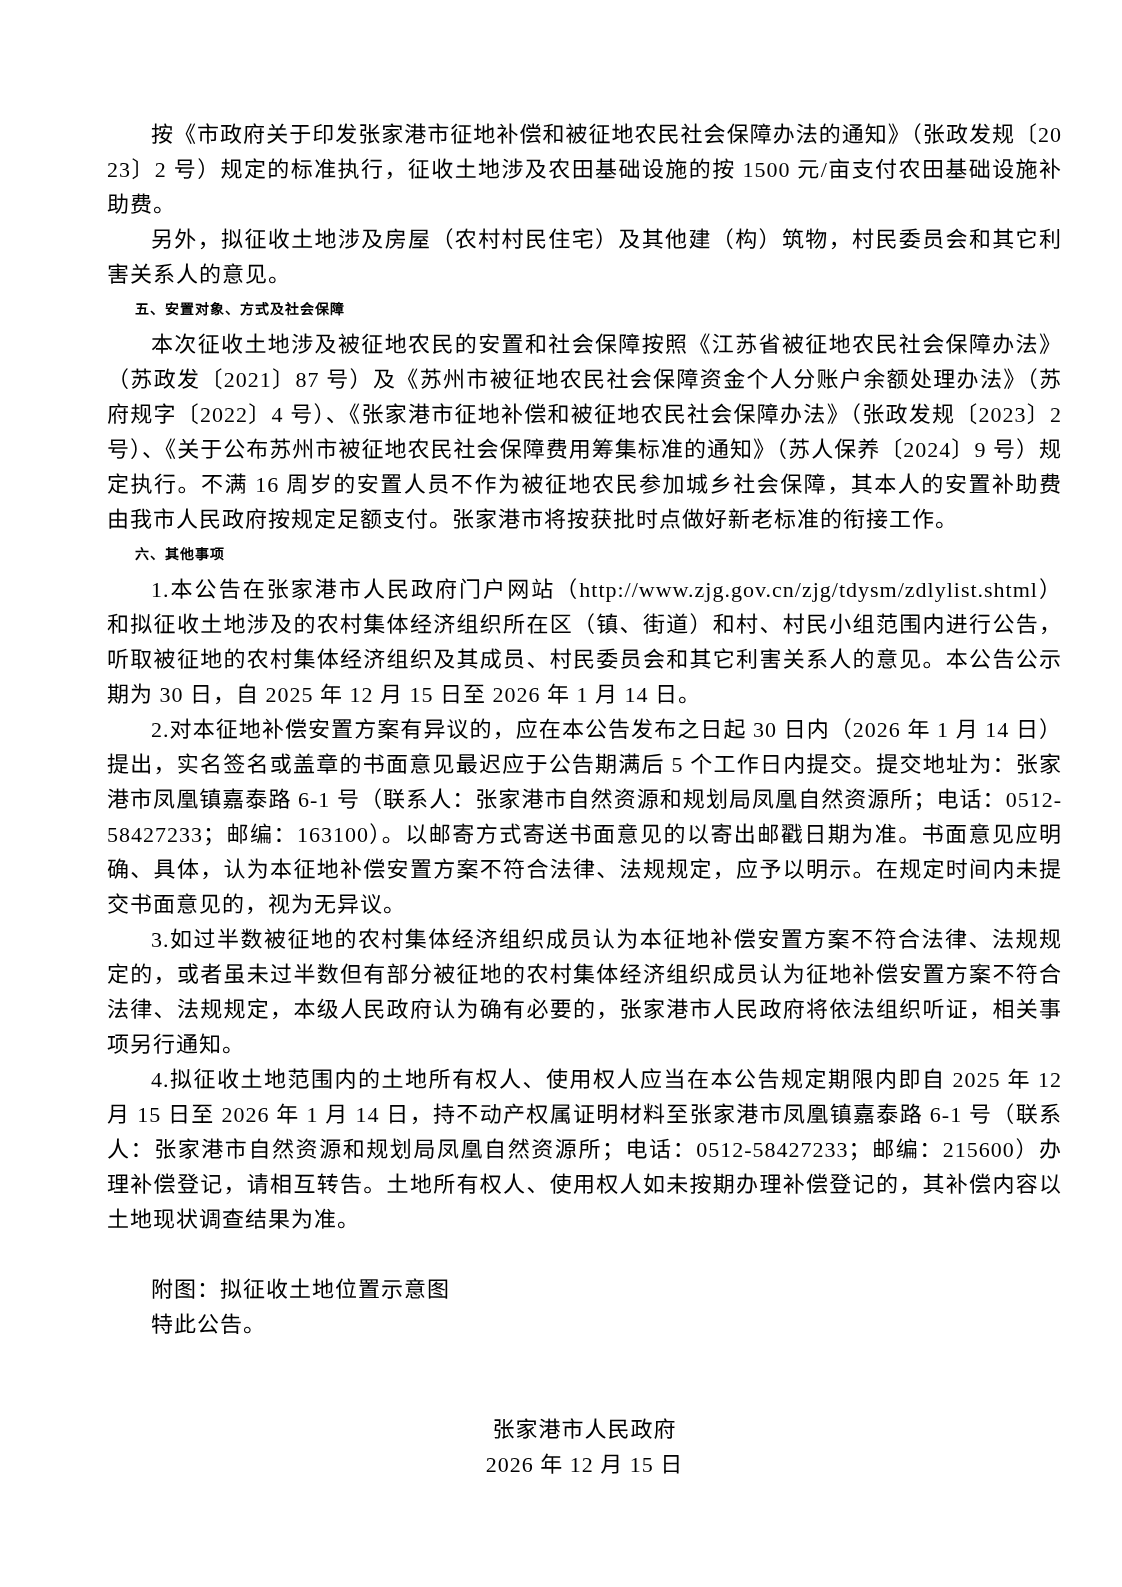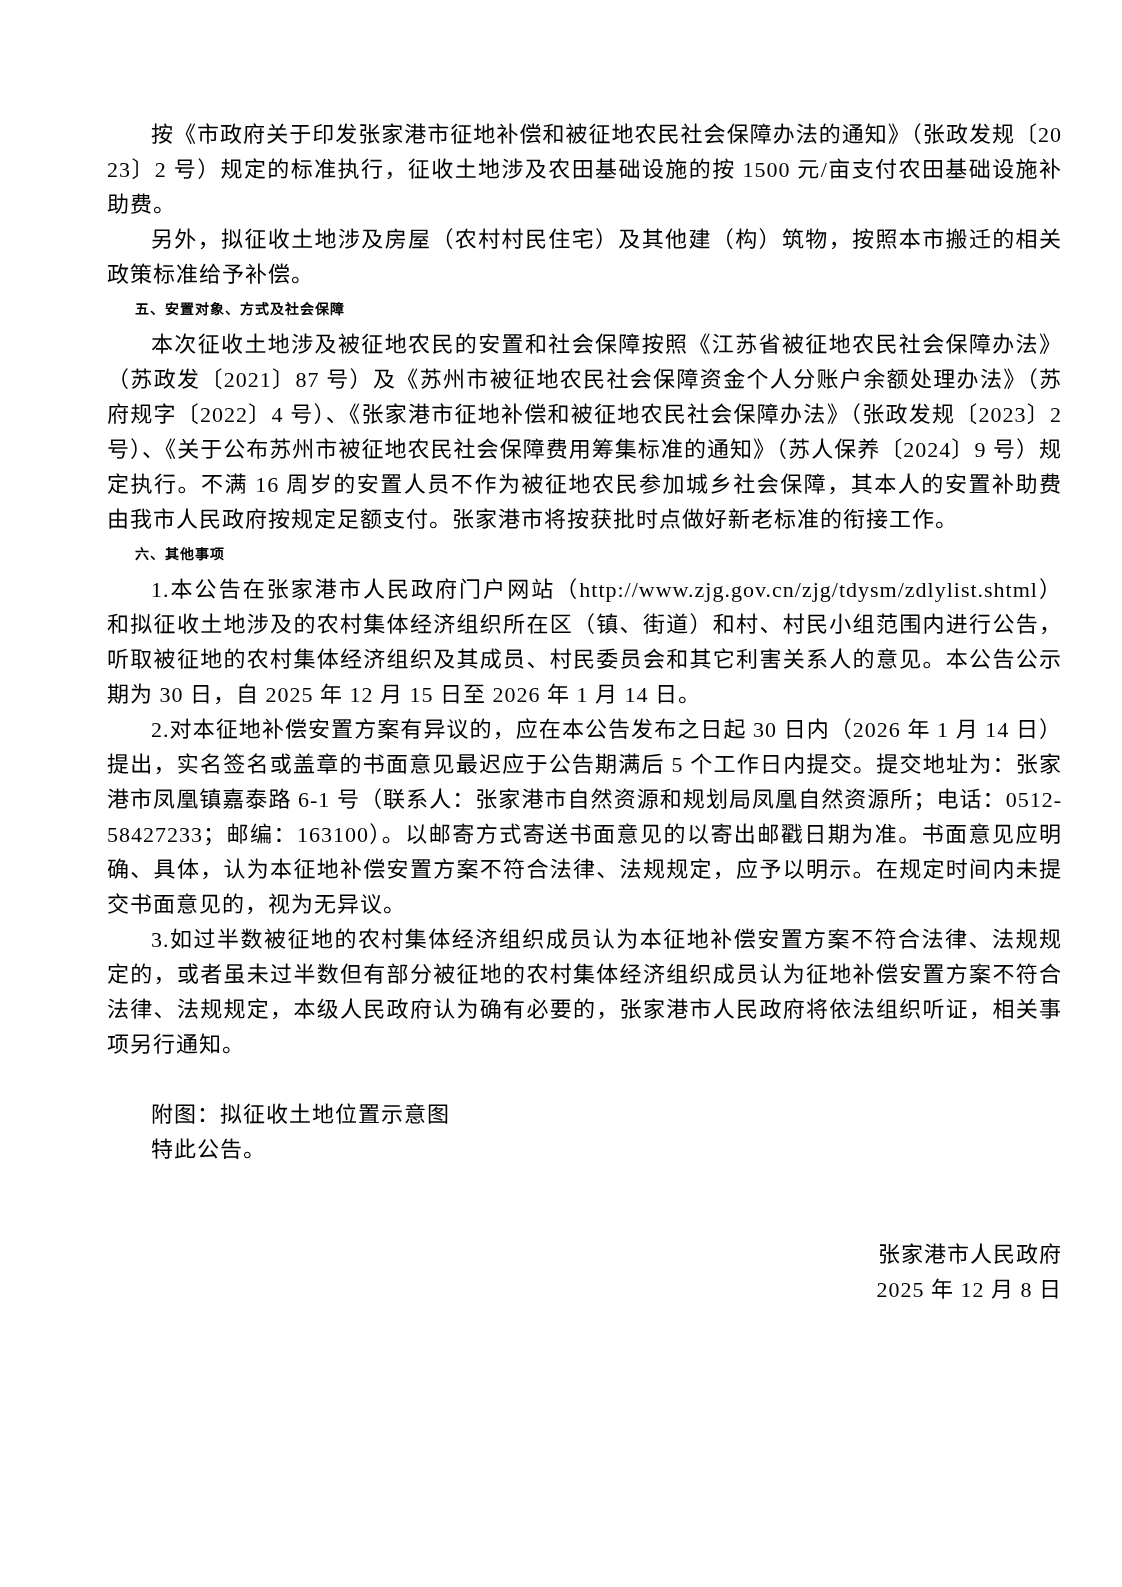--- a/index.html
+++ b/index.html
@@ -36,52 +36,53 @@
     font-size: 14px;
     line-height: 35px;
     text-indent: 2em;
     letter-spacing: 1px;
   }
   .attachment {
     margin-top: 35px;
   }
   .signature {
     margin-top: 70px;
-    text-align: right;
+    text-align: center;
   }
   .signature .sig-line {
     margin: 0;
     letter-spacing: 1px;
   }
 </style>
 </head>
 <body>
 
 <div class="page">
 
   <p class="para">按《市政府关于印发张家港市征地补偿和被征地农民社会保障办法的通知》（张政发规〔2023〕2 号）规定的标准执行，征收土地涉及农田基础设施的按 1500 元/亩支付农田基础设施补助费。</p>
 
-  <p class="para">另外，拟征收土地涉及房屋（农村村民住宅）及其他建（构）筑物，按照本市搬迁的相关政策标准给予补偿。</p>
+  <p class="para">另外，拟征收土地涉及房屋（农村村民住宅）及其他建（构）筑物，村民委员会和其它利害关系人的意见。</p>
 
   <h3 class="heading">五、安置对象、方式及社会保障</h3>
 
   <p class="para">本次征收土地涉及被征地农民的安置和社会保障按照《江苏省被征地农民社会保障办法》（苏政发〔2021〕87 号）及《苏州市被征地农民社会保障资金个人分账户余额处理办法》（苏府规字〔2022〕4 号）、《张家港市征地补偿和被征地农民社会保障办法》（张政发规〔2023〕2 号）、《关于公布苏州市被征地农民社会保障费用筹集标准的通知》（苏人保养〔2024〕9 号）规定执行。不满 16 周岁的安置人员不作为被征地农民参加城乡社会保障，其本人的安置补助费由我市人民政府按规定足额支付。张家港市将按获批时点做好新老标准的衔接工作。</p>
 
   <h3 class="heading">六、其他事项</h3>
 
   <p class="para">1.本公告在张家港市人民政府门户网站（http://www.zjg.gov.cn/zjg/tdysm/zdlylist.shtml）和拟征收土地涉及的农村集体经济组织所在区（镇、街道）和村、村民小组范围内进行公告，听取被征地的农村集体经济组织及其成员、村民委员会和其它利害关系人的意见。本公告公示期为 30 日，自 2025 年 12 月 15 日至 2026 年 1 月 14 日。</p>
 
   <p class="para">2.对本征地补偿安置方案有异议的，应在本公告发布之日起 30 日内（2026 年 1 月 14 日）提出，实名签名或盖章的书面意见最迟应于公告期满后 5 个工作日内提交。提交地址为：张家港市凤凰镇嘉泰路 6-1 号（联系人：张家港市自然资源和规划局凤凰自然资源所；电话：0512-58427233；邮编：163100）。以邮寄方式寄送书面意见的以寄出邮戳日期为准。书面意见应明确、具体，认为本征地补偿安置方案不符合法律、法规规定，应予以明示。在规定时间内未提交书面意见的，视为无异议。</p>
 
   <p class="para">3.如过半数被征地的农村集体经济组织成员认为本征地补偿安置方案不符合法律、法规规定的，或者虽未过半数但有部分被征地的农村集体经济组织成员认为征地补偿安置方案不符合法律、法规规定，本级人民政府认为确有必要的，张家港市人民政府将依法组织听证，相关事项另行通知。</p>
 
+  <p class="para">4.拟征收土地范围内的土地所有权人、使用权人应当在本公告规定期限内即自 2025 年 12 月 15 日至 2026 年 1 月 14 日，持不动产权属证明材料至张家港市凤凰镇嘉泰路 6-1 号（联系人：张家港市自然资源和规划局凤凰自然资源所；电话：0512-58427233；邮编：215600）办理补偿登记，请相互转告。土地所有权人、使用权人如未按期办理补偿登记的，其补偿内容以土地现状调查结果为准。</p>
 
 
   <p class="para attachment">附图：拟征收土地位置示意图</p>
 
   <p class="para">特此公告。</p>
 
   <div class="signature">
     <p class="sig-line">张家港市人民政府</p>
-    <p class="sig-line">2025 年 12 月 8 日</p>
+    <p class="sig-line">2026 年 12 月 15 日</p>
   </div>
 
 </div>
 
 </body></html>

